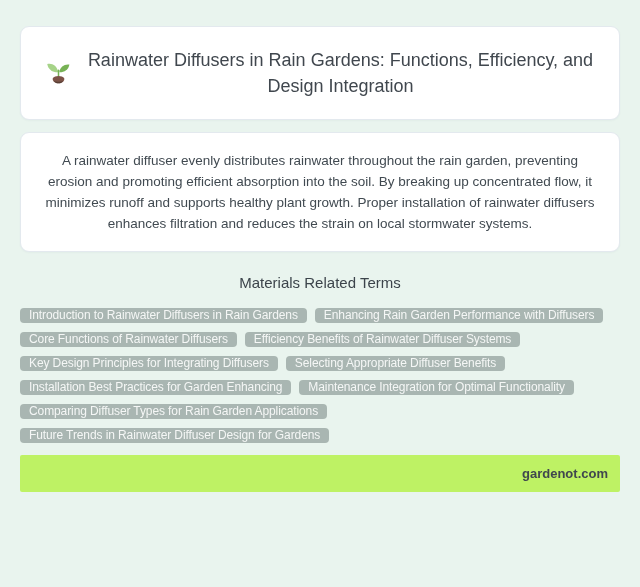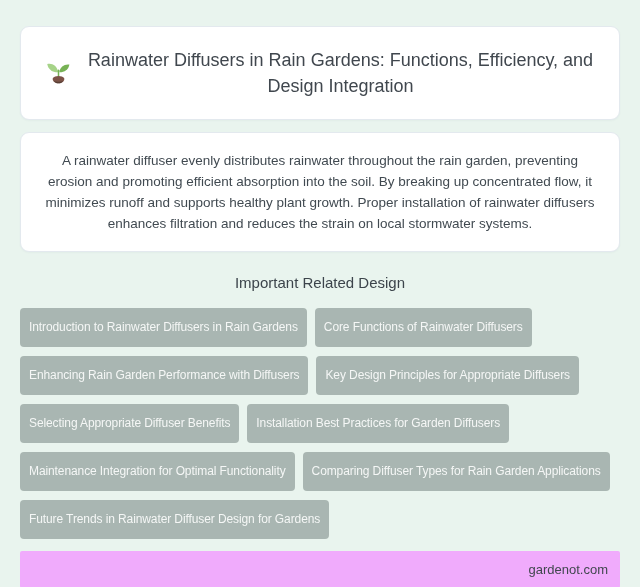--- a/index.html
+++ b/index.html
@@ -60,34 +60,35 @@
     flex-wrap: wrap;
     gap: 9px 8px;
     align-content: flex-start;
   }
   .tag {
     background: #a9b6b2;
     color: #f5f7f6;
     font-size: 12px;
     line-height: 15px;
     letter-spacing: -0.1px;
-    padding: 12px 9px;
+    padding: 0 9px;
     border-radius: 4px;
     white-space: nowrap;
     cursor: pointer;
   }
   .footer {
     margin-top: 12px;
-    background: #f0abfc;
+    background: #bef264;
     border-radius: 2px;
     padding: 11px 12px;
     text-align: right;
     font-size: 13px;
     line-height: 15px;
     color: #40474e;
+    font-weight: bold;
   }
 </style>
 </head>
 <body>
 
 <div class="page">
 
   <div class="card header-card">
     <span class="seedling">
       <svg viewBox="0 0 36 36" width="27" height="27">
@@ -98,29 +99,30 @@
         <path d="M12 27.6 C14.2 29.6 21.8 29.6 24 27.6 C23 30.2 21 31 18 31 C15 31 13 30.2 12 27.6 Z" fill="#583f35"></path>
       </svg>
     </span>
     <h1 class="title">Rainwater Diffusers in Rain Gardens: Functions, Efficiency, and Design Integration</h1>
   </div>
 
   <div class="card summary-card">
     <p class="summary-text">A rainwater diffuser evenly distributes rainwater throughout the rain garden, preventing erosion and promoting efficient absorption into the soil. By breaking up concentrated flow, it minimizes runoff and supports healthy plant growth. Proper installation of rainwater diffusers enhances filtration and reduces the strain on local stormwater systems.</p>
   </div>
 
-  <h2 class="terms-heading">Important Related Design</h2>
+  <h2 class="terms-heading">Materials Related Terms</h2>
 
   <div class="tags">
       <div class="tag">Introduction to Rainwater Diffusers in Rain Gardens</div>
+      <div class="tag">Enhancing Rain Garden Performance with Diffusers</div>
       <div class="tag">Core Functions of Rainwater Diffusers</div>
-      <div class="tag">Enhancing Rain Garden Performance with Diffusers</div>
-      <div class="tag">Key Design Principles for Appropriate Diffusers</div>
+      <div class="tag">Efficiency Benefits of Rainwater Diffuser Systems</div>
+      <div class="tag">Key Design Principles for Integrating Diffusers</div>
       <div class="tag">Selecting Appropriate Diffuser Benefits</div>
-      <div class="tag">Installation Best Practices for Garden Diffusers</div>
+      <div class="tag">Installation Best Practices for Garden Enhancing</div>
       <div class="tag">Maintenance Integration for Optimal Functionality</div>
       <div class="tag">Comparing Diffuser Types for Rain Garden Applications</div>
       <div class="tag">Future Trends in Rainwater Diffuser Design for Gardens</div>
     </div>
 
   <div class="footer">
     <span>gardenot.com</span>
   </div>
 
 </div>

